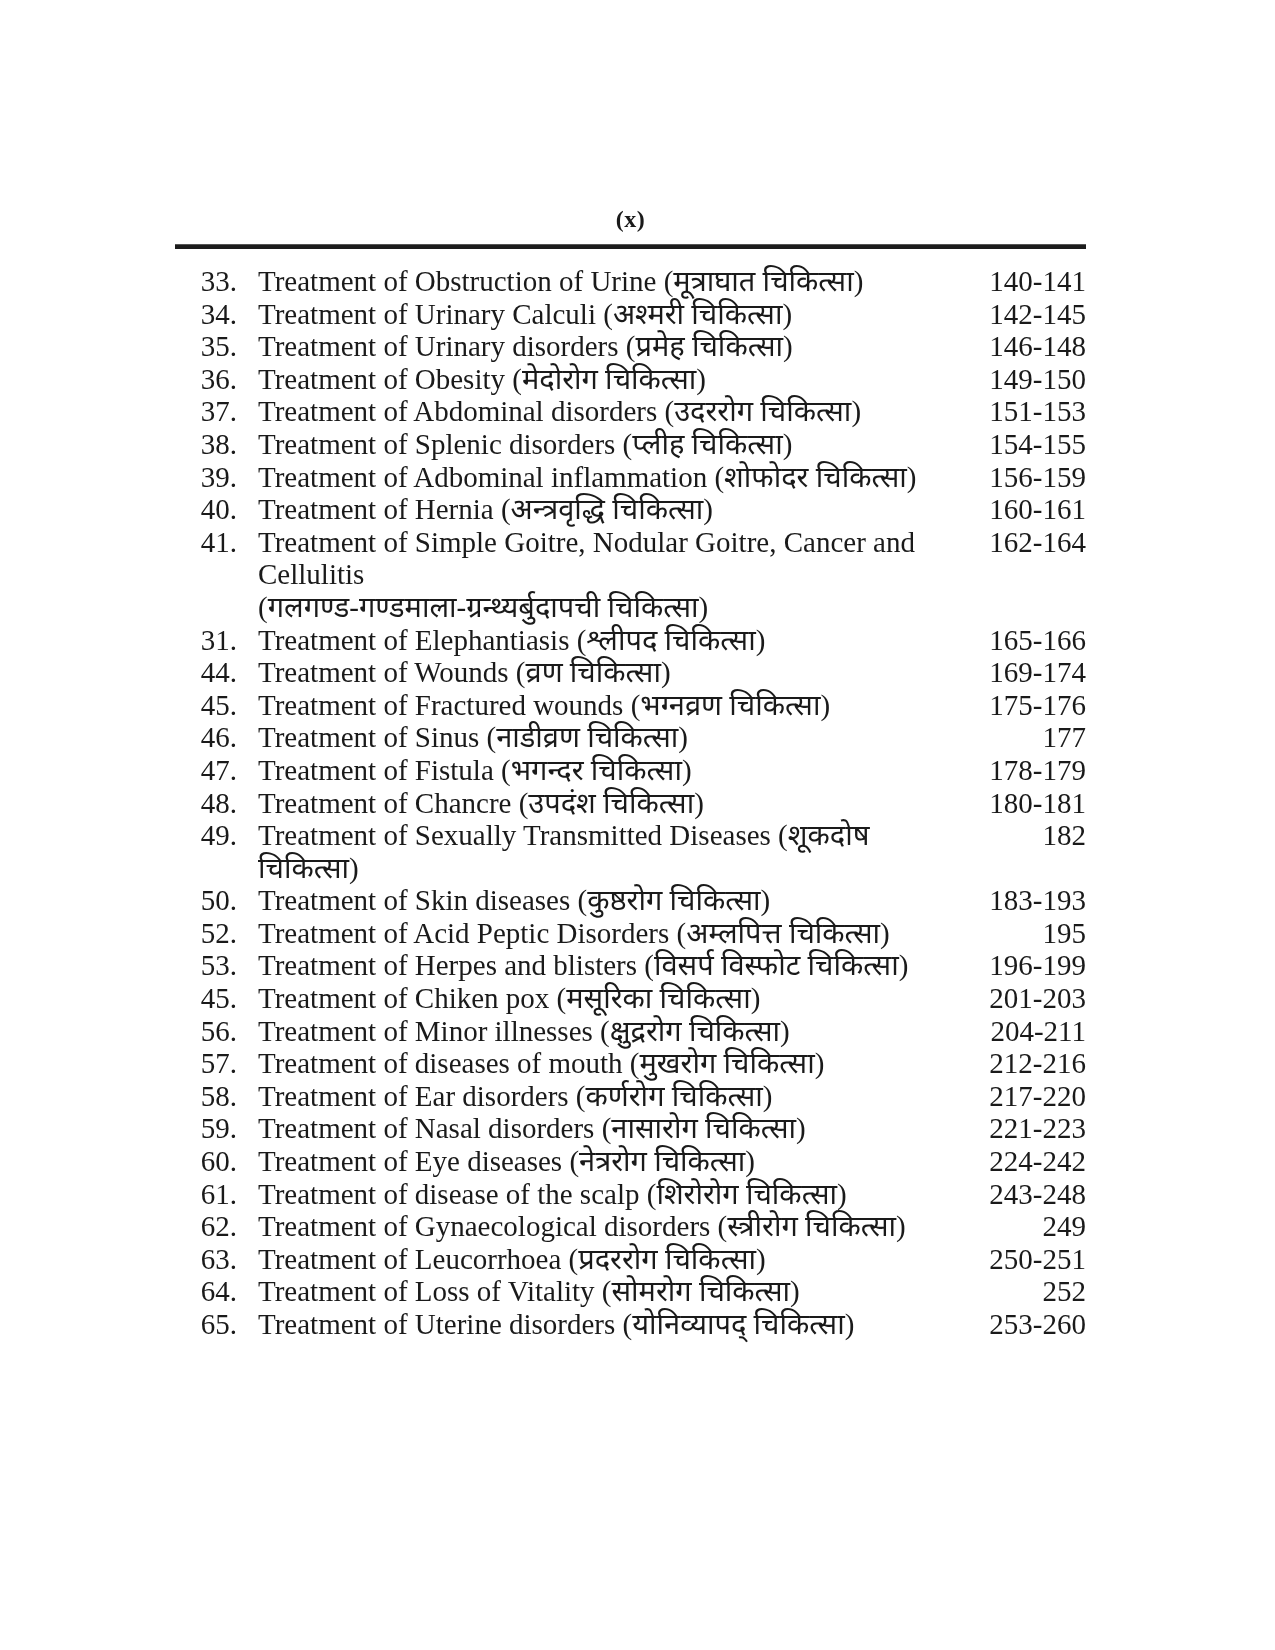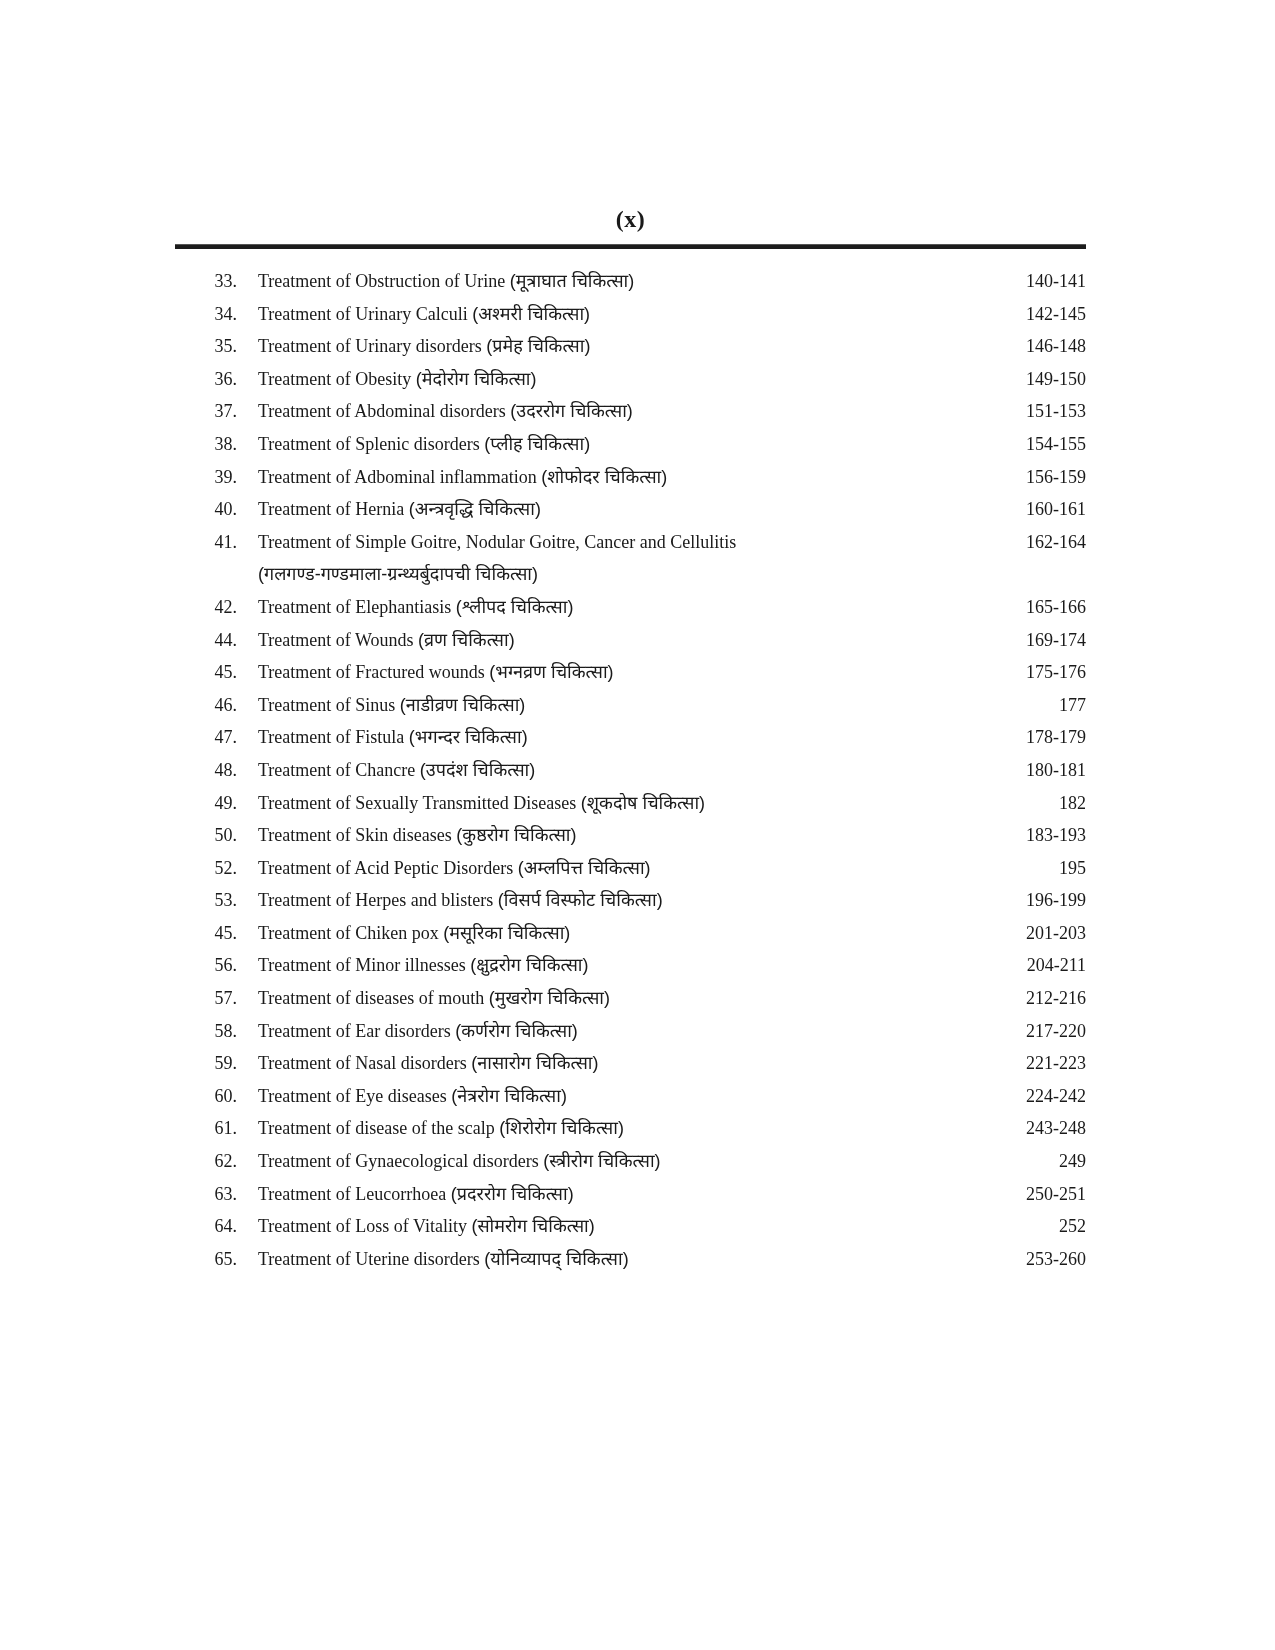--- a/index.html
+++ b/index.html
@@ -30,21 +30,21 @@
     letter-spacing: 0.5px;
   }
   .header-rule {
     margin-top: 11px;
     height: 4px;
     background: #1c1c1c;
     border-top: 1px solid #555;
   }
   .toc {
     margin-top: 16px;
-    font-size: 18px;
+    font-size: 29px;
     line-height: 32.6px;
   }
   .row {
     display: flex;
     align-items: flex-start;
   }
   .num {
     width: 62px;
     flex: 0 0 62px;
     text-align: right;
@@ -54,21 +54,21 @@
     padding-left: 21px;
     padding-right: 10px;
   }
   .pages {
     flex: 0 0 115px;
     width: 115px;
     text-align: right;
     white-space: nowrap;
   }
   .hi {
-    font-family: Liberation Sans, sans-serif;
+    font-family: Liberation Serif, serif;
   }
   .row.wrap .hi {
     display: block; 
   }
 </style>
 </head>
 <body>
 
 <div class="page">
   <div class="content">
@@ -114,21 +114,21 @@
     <div class="num">40.</div>
     <div class="title"><span class="en">Treatment of Hernia </span><span class="hi">(अन्त्रवृद्धि चिकित्सा)</span></div>
     <div class="pages">160-161</div>
   </div>
         <div class="row wrap">
     <div class="num">41.</div>
     <div class="title"><span class="en">Treatment of Simple Goitre, Nodular Goitre, Cancer and Cellulitis</span><span class="hi">(गलगण्ड-गण्डमाला-ग्रन्थ्यर्बुदापची चिकित्सा)</span></div>
     <div class="pages">162-164</div>
   </div>
         <div class="row">
-    <div class="num">42.</div>
+    <div class="num">31.</div>
     <div class="title"><span class="en">Treatment of Elephantiasis </span><span class="hi">(श्लीपद चिकित्सा)</span></div>
     <div class="pages">165-166</div>
   </div>
         <div class="row">
     <div class="num">44.</div>
     <div class="title"><span class="en">Treatment of Wounds </span><span class="hi">(व्रण चिकित्सा)</span></div>
     <div class="pages">169-174</div>
   </div>
         <div class="row">
     <div class="num">45.</div>

